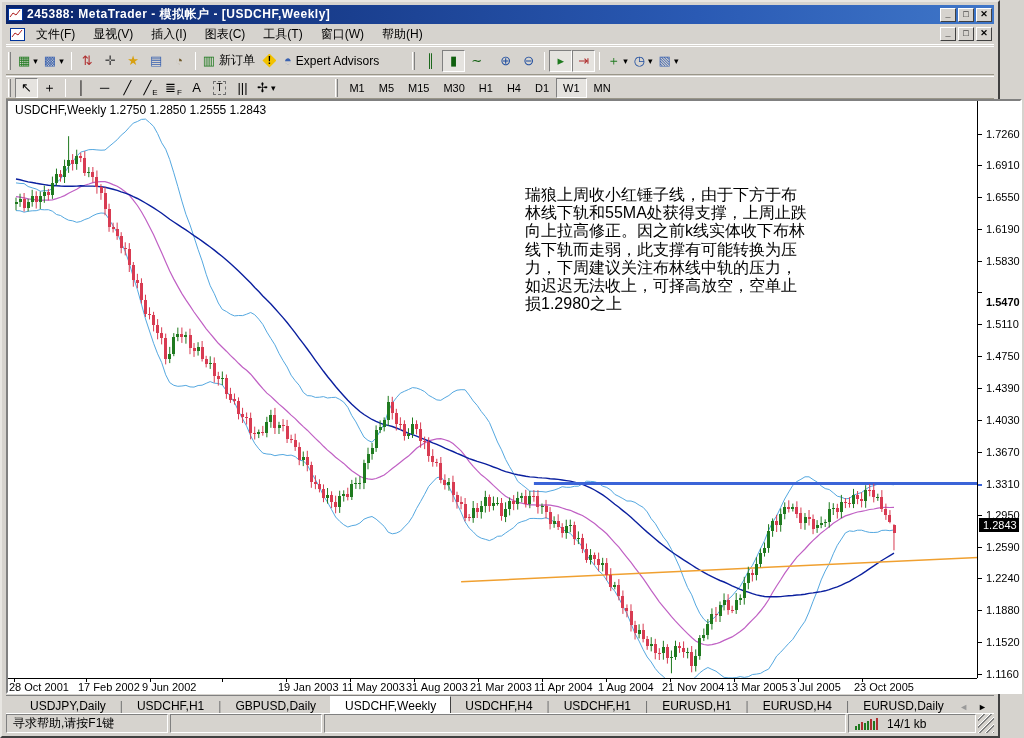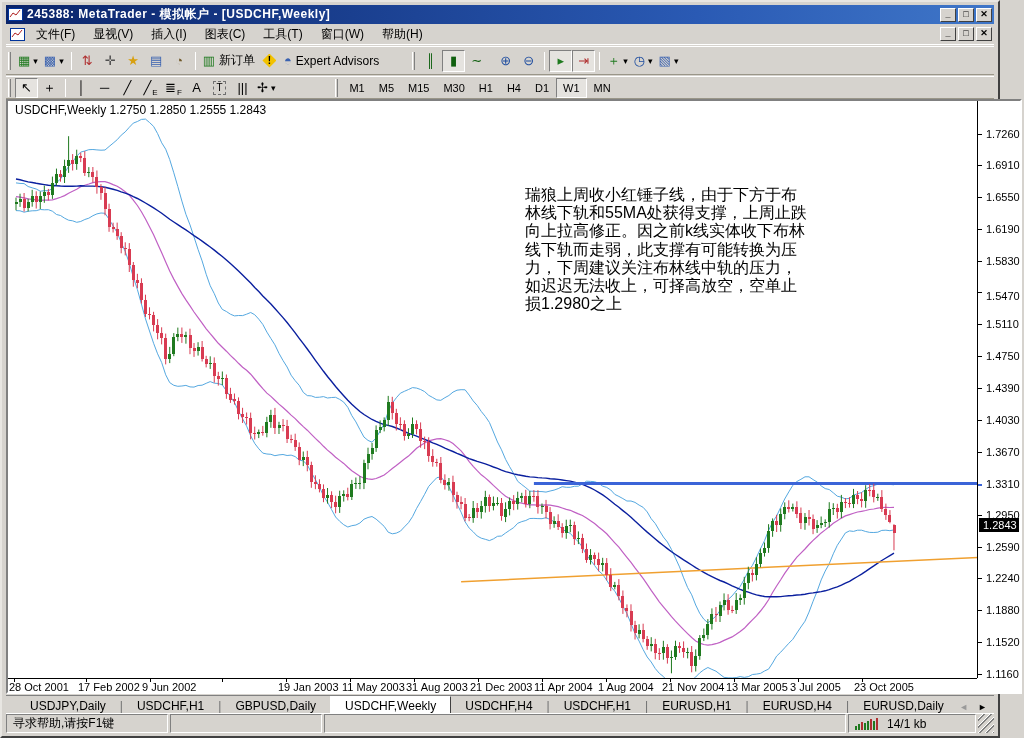--- a/index.html
+++ b/index.html
@@ -723,21 +723,21 @@
         <div class="ptick" style="top: 27.023px;">1.7260</div>
         <div class="ptick-dash" style="top: 63.9906px;"></div>
         <div class="ptick" style="top: 57.9906px;">1.6910</div>
         <div class="ptick-dash" style="top: 95.8431px;"></div>
         <div class="ptick" style="top: 89.8431px;">1.6550</div>
         <div class="ptick-dash" style="top: 127.695px;"></div>
         <div class="ptick" style="top: 121.695px;">1.6190</div>
         <div class="ptick-dash" style="top: 159.548px;"></div>
         <div class="ptick" style="top: 153.548px;">1.5830</div>
         <div class="ptick-dash" style="top: 191.4px;"></div>
-        <div class="ptick" style="top: 189px;">1.5470</div>
+        <div class="ptick" style="top: 195px; font-weight: bold;">1.5470</div>
         <div class="ptick-dash" style="top: 223.253px;"></div>
         <div class="ptick" style="top: 217.253px;">1.5110</div>
         <div class="ptick-dash" style="top: 255.105px;"></div>
         <div class="ptick" style="top: 249.105px;">1.4750</div>
         <div class="ptick-dash" style="top: 286.958px;"></div>
         <div class="ptick" style="top: 280.958px;">1.4390</div>
         <div class="ptick-dash" style="top: 318.81px;"></div>
         <div class="ptick" style="top: 312.81px;">1.4030</div>
         <div class="ptick-dash" style="top: 350.662px;"></div>
         <div class="ptick" style="top: 344.662px;">1.3670</div>
@@ -766,21 +766,21 @@
         <div class="dtick" style="left: 134px;">9 Jun 2002</div>
         <div class="dtick-dash" style="left: 214px;"></div>
         <div class="dtick" style="left: 206px; margin-top: 36px;">29 Sep 2002</div>
         <div class="dtick-dash" style="left: 278px;"></div>
         <div class="dtick" style="left: 270px;">19 Jan 2003</div>
         <div class="dtick-dash" style="left: 342px;"></div>
         <div class="dtick" style="left: 334px;">11 May 2003</div>
         <div class="dtick-dash" style="left: 406px;"></div>
         <div class="dtick" style="left: 398px;">31 Aug 2003</div>
         <div class="dtick-dash" style="left: 470px;"></div>
-        <div class="dtick" style="left: 462px;">21 Dec 2003</div>
+        <div class="dtick" style="left: 462px;">21 Mar 2003</div>
         <div class="dtick-dash" style="left: 534px;"></div>
         <div class="dtick" style="left: 526px;">11 Apr 2004</div>
         <div class="dtick-dash" style="left: 598px;"></div>
         <div class="dtick" style="left: 590px;">1 Aug 2004</div>
         <div class="dtick-dash" style="left: 662px;"></div>
         <div class="dtick" style="left: 654px;">21 Nov 2004</div>
         <div class="dtick-dash" style="left: 726px;"></div>
         <div class="dtick" style="left: 718px;">13 Mar 2005</div>
         <div class="dtick-dash" style="left: 790px;"></div>
         <div class="dtick" style="left: 782px;">3 Jul 2005</div>

